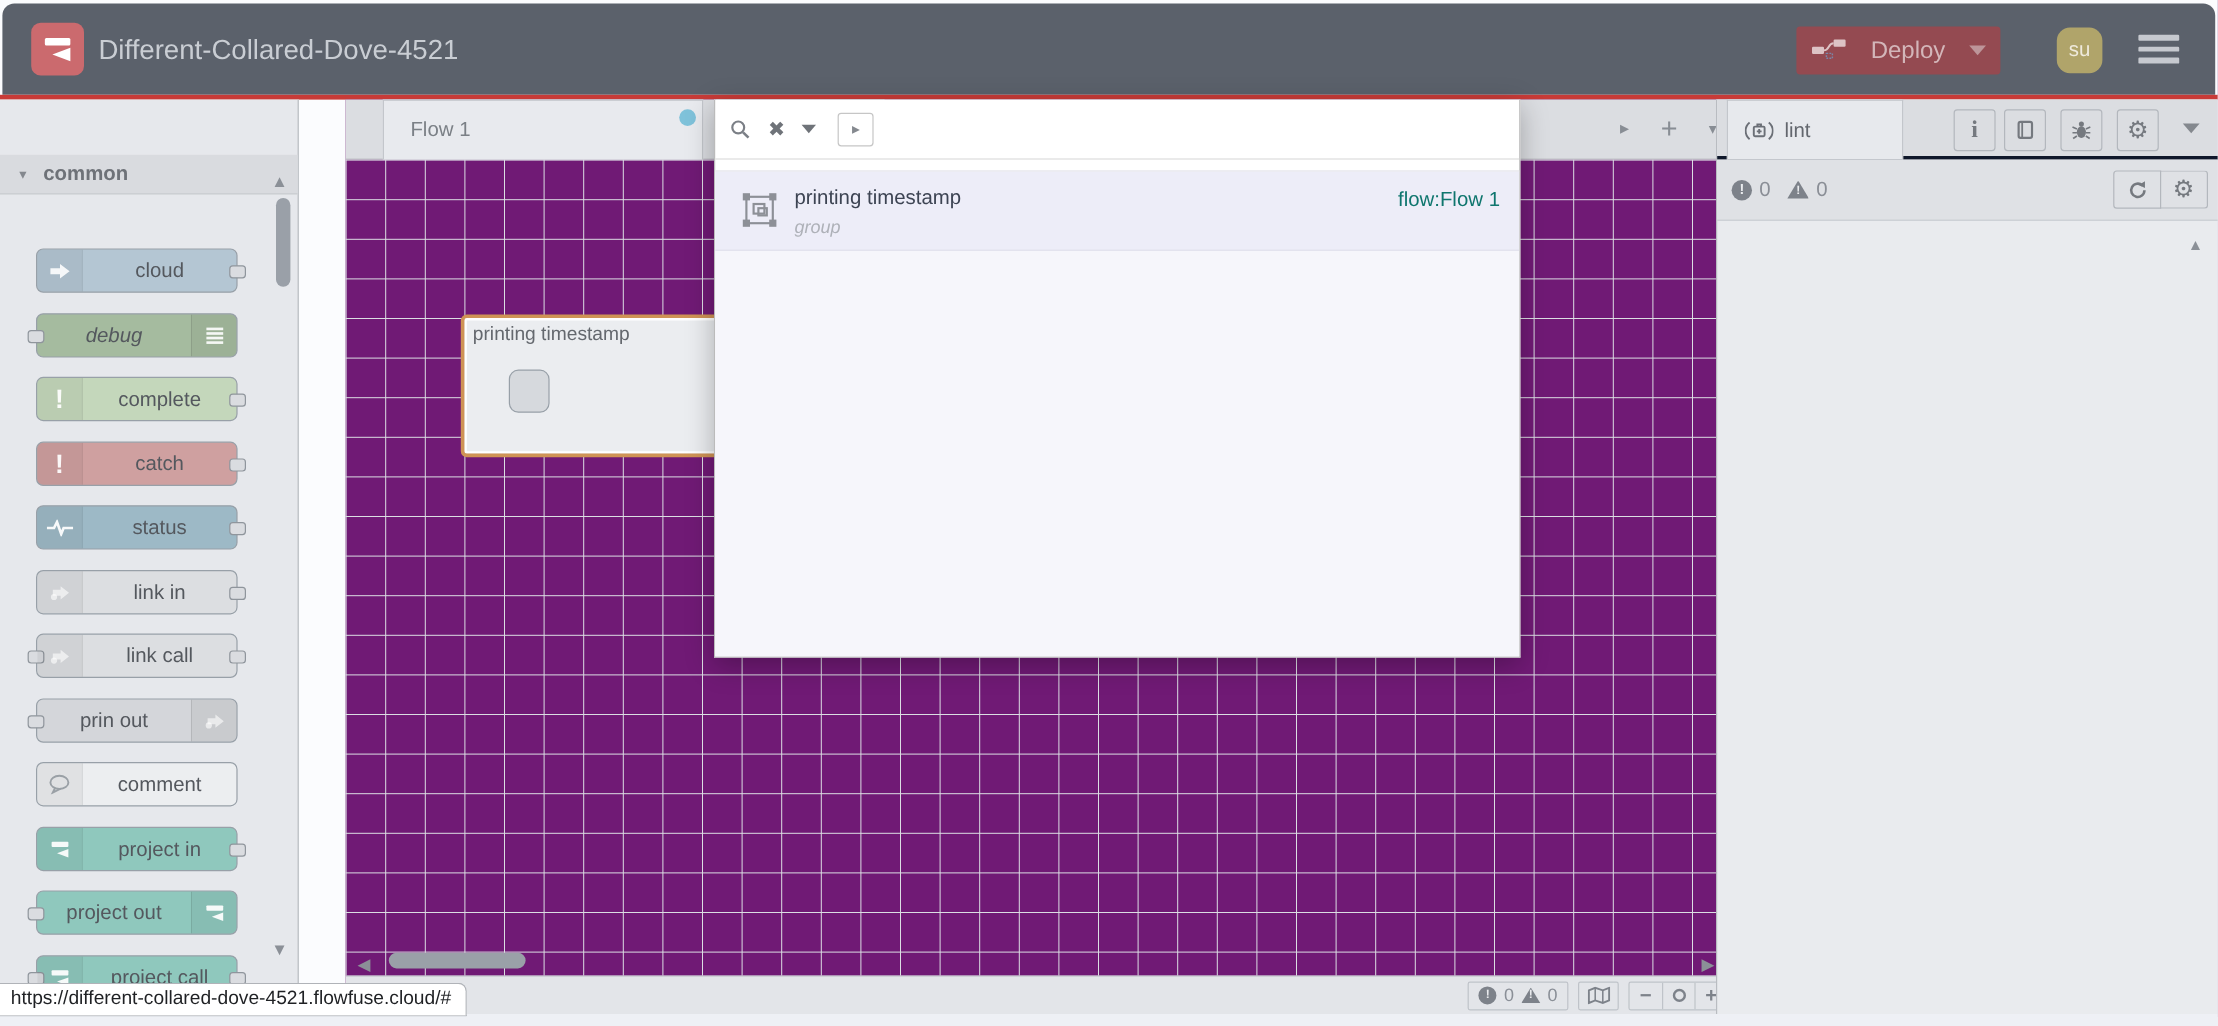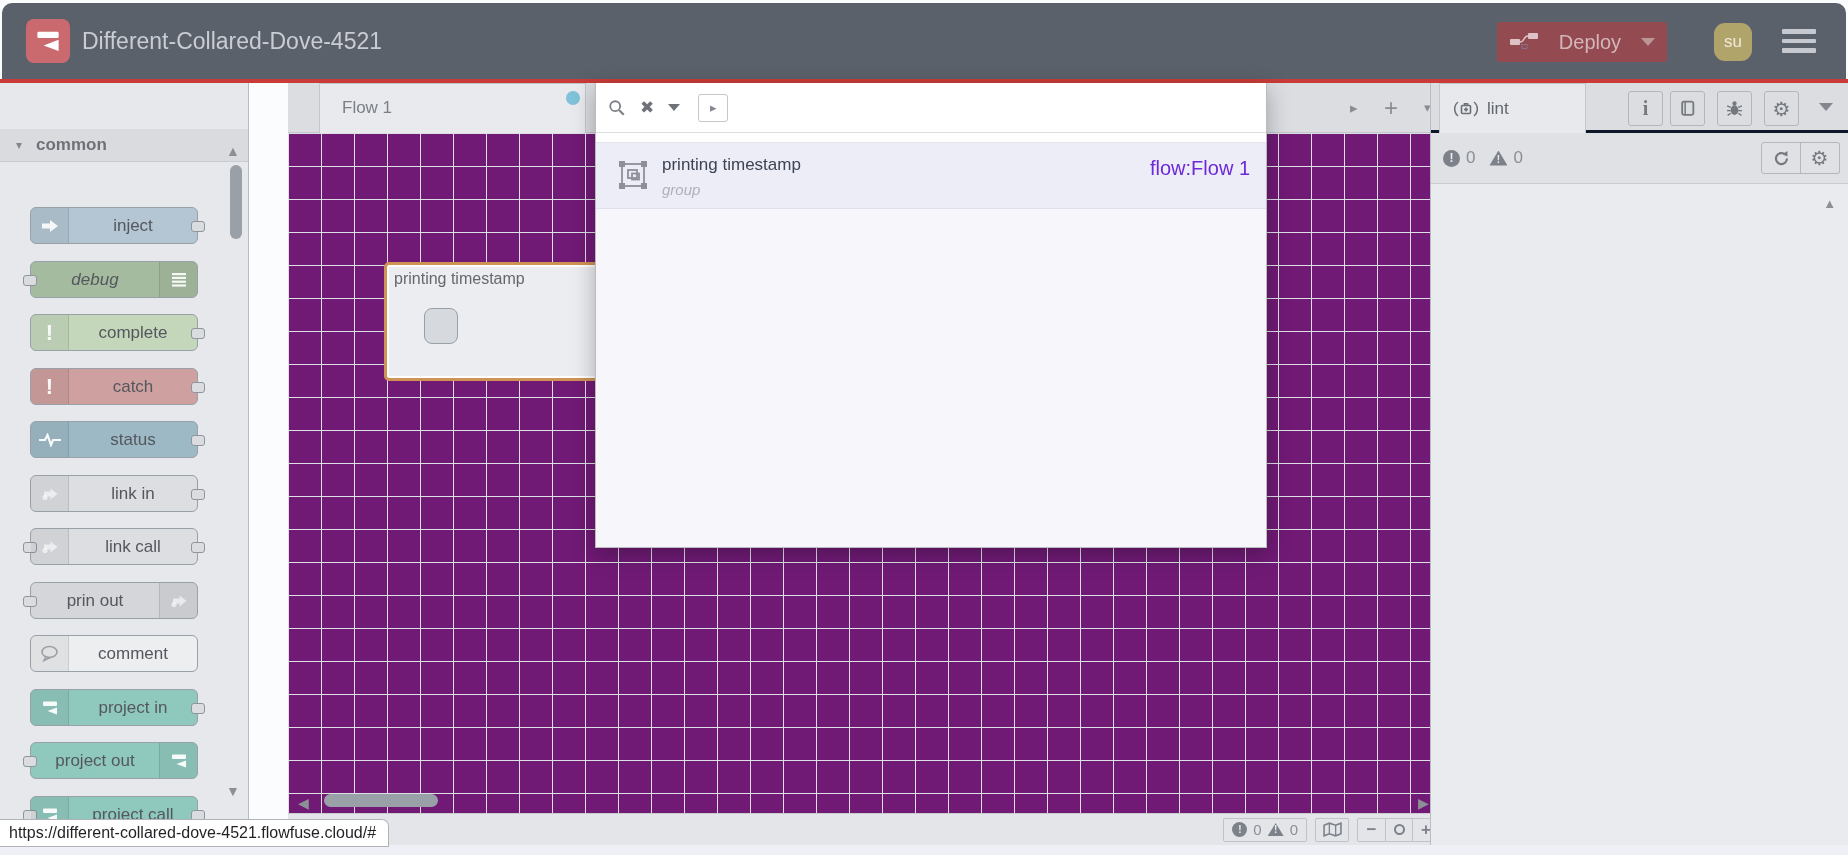--- a/index.html
+++ b/index.html
@@ -126,21 +126,21 @@
   .s-caret { width:0; height:0; border-left:6px solid transparent; border-right:6px solid transparent;
     border-top:7px solid #6f7379; cursor:pointer; margin-right:8px; }
   .s-open-btn { width:30px; height:28px; border:1px solid #c6c6c6; border-radius:3px;
     display:flex; align-items:center; justify-content:center; color:#85898f; font-size:13px; cursor:pointer; }
   .sresults { position:absolute; top:59px; left:0; right:0; bottom:0; background:#f6f6fb;
     border-top:1px solid #e4e4ea; overflow:hidden; }
   .srow-item { position:relative; height:66px; background:#ededf8; border-bottom:1px solid #e0e0ec;
     cursor:pointer; }
   .sr-title { position:absolute; left:66px; top:12px; font-size:17px; color:#3d4453; }
   .sr-sub { position:absolute; left:66px; top:38px; font-size:15px; color:#aeb1b8; font-style:italic; }
-  .sr-meta { position:absolute; right:16px; top:14px; font-size:20px; color:#6d28d9;margin-left:12px; }
+  .sr-meta { position:absolute; right:16px; top:14px; font-size:17px; color:#0f766e;margin-left:12px; }
   .sr-ico { position:absolute; left:22px; top:17px; }
 
   
   .sidebar { position:absolute; top:83px; left:1430px; width:418px; bottom:10px; background:#e9ebee;
     border-left:1px solid #b9bcc1; }
   .sb-tabbar { position:absolute; top:0; left:0; right:0; height:50px; background:#dbdde1;
     border-bottom:3px solid #0f172a; }
   .sb-tab { position:absolute; left:8px; top:0; width:147px; height:50px; background:#e7e9ed;
     border:1px solid #c3c6cb; border-bottom:none; display:flex; align-items:center;
     padding-left:14px; gap:9px; font-size:17px; color:#63676e; cursor:pointer; }
@@ -203,21 +203,21 @@
     <span>common</span>
   </div>
   <div id="palette-nodes">
       <div class="pnode" style="top: 124px; background: rgb(180, 198, 211);">
         <span class="pport out"></span>
         <span class="icon-sec left">
           <svg width="20" height="16" viewBox="0 0 20 16">
             <path d="M2 5.5 h8 V2 l8 6 -8 6 V10.5 H2 z" fill="rgba(255,255,255,0.88)"></path>
           </svg>
         </span>
-        <span class="plabel" style="left:38px;right:0px;">inject</span>
+        <span class="plabel" style="left:38px;right:0px;">cloud</span>
       </div>
       <div class="pnode" style="top: 178px; background: rgb(165, 187, 159);">
         <span class="pport in"></span>
         <span class="icon-sec right">
           <svg width="16" height="15" viewBox="0 0 16 15">
             <rect x="1" y="1" width="14" height="2.2" fill="rgba(255,255,255,0.9)"></rect>
             <rect x="1" y="4.8" width="14" height="2.2" fill="rgba(255,255,255,0.9)"></rect>
             <rect x="1" y="8.6" width="14" height="2.2" fill="rgba(255,255,255,0.9)"></rect>
             <rect x="1" y="12.4" width="14" height="2.2" fill="rgba(255,255,255,0.9)"></rect>
           </svg>

